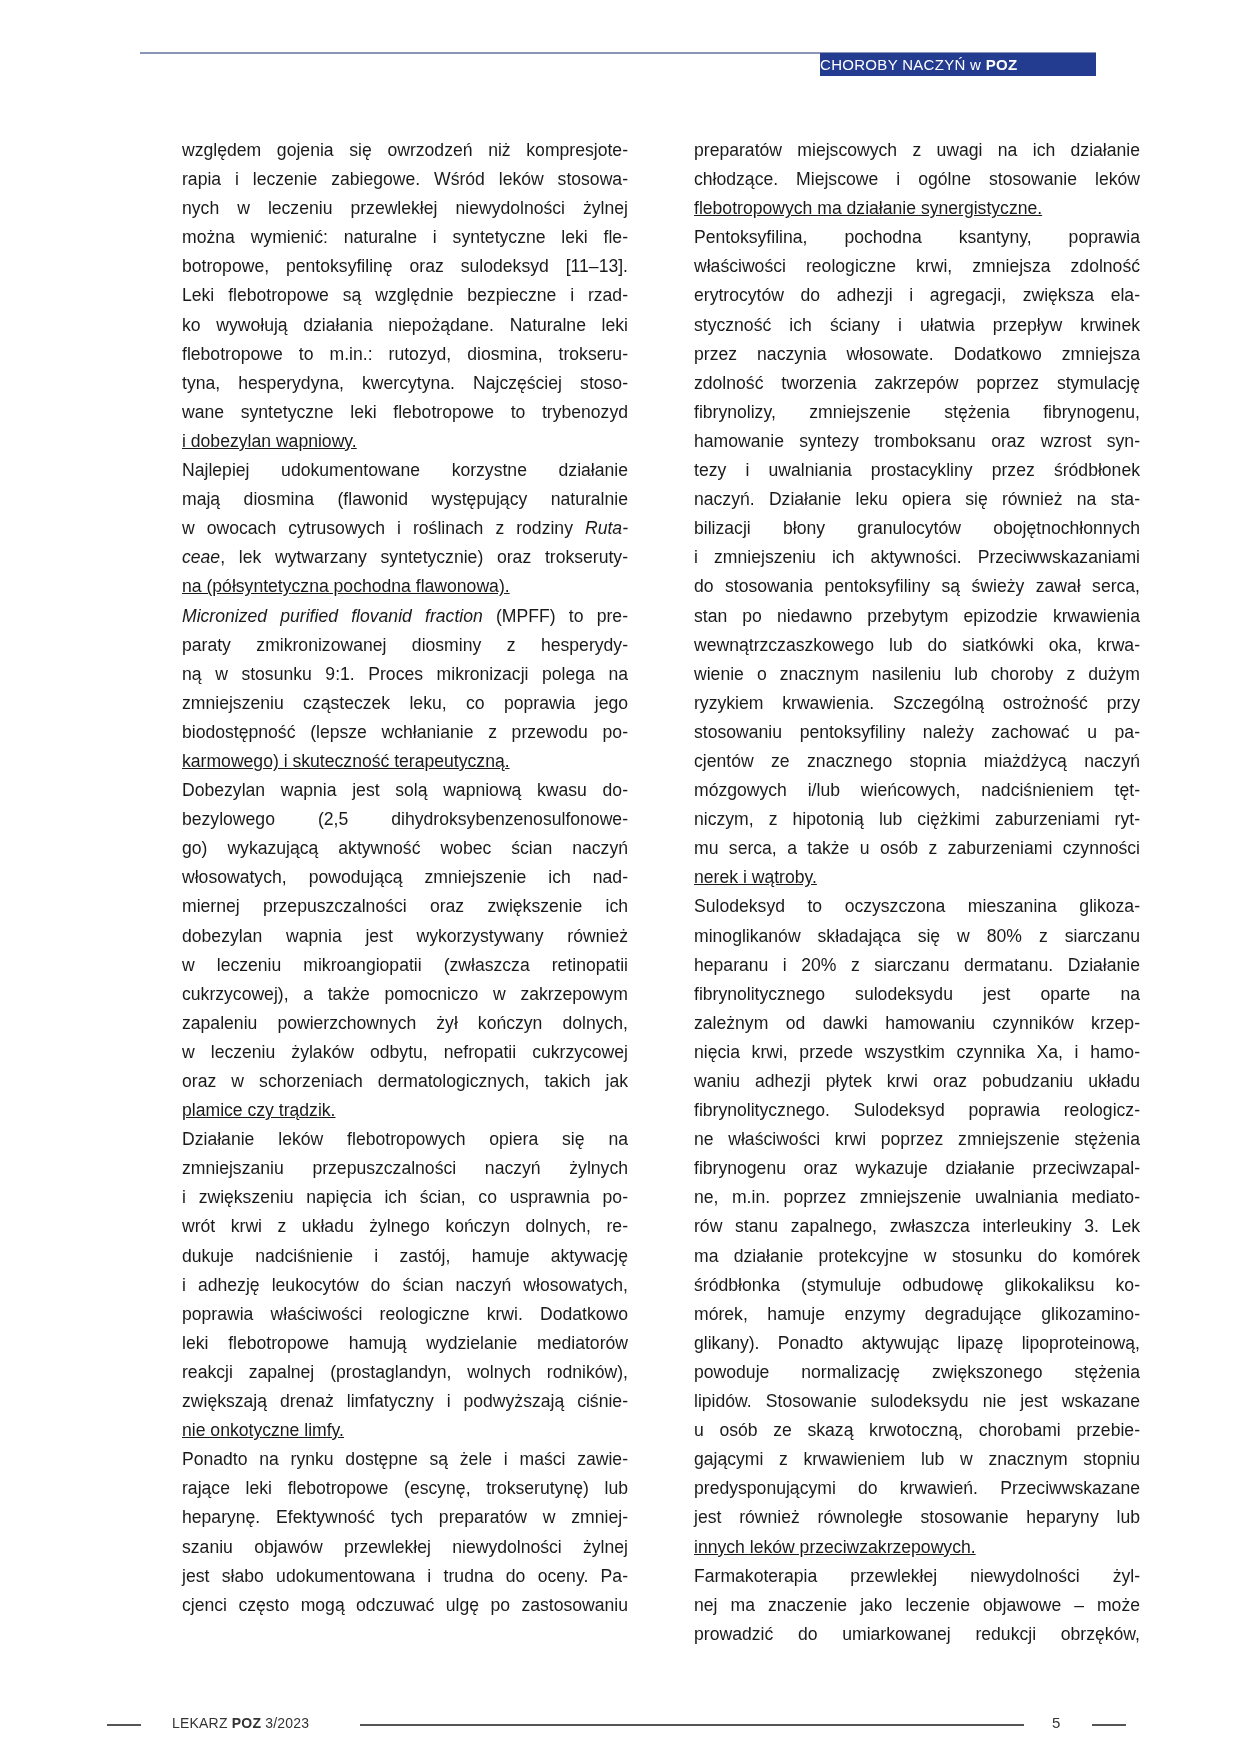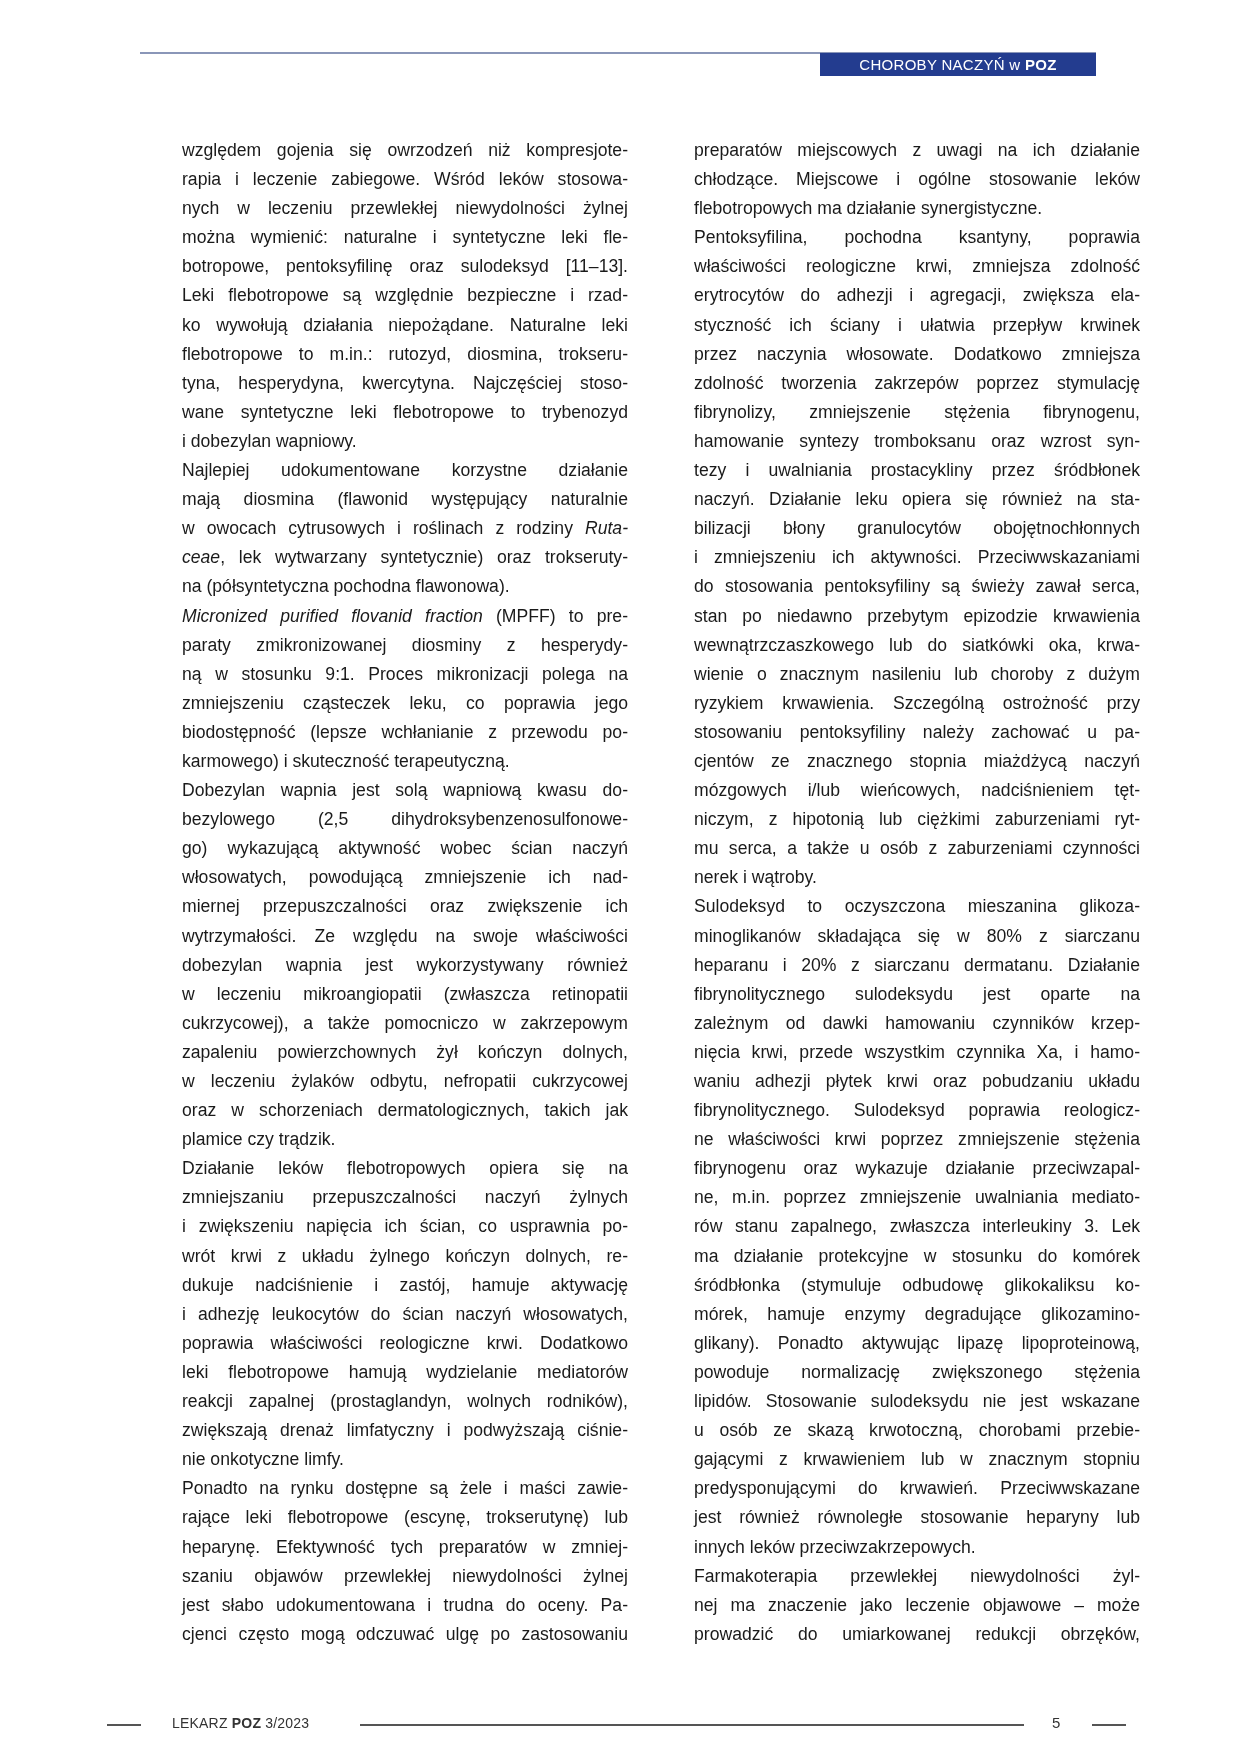--- a/index.html
+++ b/index.html
@@ -1,26 +1,26 @@
 <!DOCTYPE html>
 <html><head>
 <meta charset="utf-8">
 <style>
   html, body { margin: 0; padding: 0; background: #ffffff; }
   body { width: 1241px; height: 1754px; position: relative; overflow: hidden; font-family: "Liberation Sans", "DejaVu Sans", sans-serif; color: #1a1a1a; }
 
   .header-rule { position: absolute; left: 140px; top: 52px; width: 956px; height: 2px; background: #8a96b8; }
-  .header-badge { position: absolute; left: 820px; top: 53px; width: 276px; height: 23px; background: #233c8f; color: #ffffff; font-size: 15px; line-height: 23px; text-align: center; letter-spacing: 0.3px; }
+  .header-badge { position: absolute; left: 820px; top: 53px; width: 276px; height: 23px; background: #233c8f; color: #ffffff; font-size: 15px; line-height: 23px; text-align: left; letter-spacing: 0.3px; }
   .header-badge .b { font-weight: bold; }
 
   .col { position: absolute; top: 136px; width: 446px; font-size: 17.6px; line-height: 29.1px; text-align: justify; margin-left: 40px; }
   .col.left { left: 142px; }
   .col.right { left: 654px; }
   .col .line { display: block; text-align: justify; text-align-last: justify; white-space: nowrap; }
-  .col .line.last { text-align-last: left; }
+  .col .line.last { text-align-last: left; text-decoration: underline; }
   .col i { }
 
   .footer { position: absolute; left: 0; top: 1714px; width: 1115px; height: 20px; font-size: 14px; color: #333; }
   .footer .dash { position: absolute; top: 10px; height: 2px; background: #555; }
   .footer .d1 { left: 107px; width: 34px; }
   .footer .d2 { left: 360px; width: 664px; }
   .footer .d3 { left: 1092px; width: 34px; }
   .footer .journal { position: absolute; left: 172px; top: 1px; letter-spacing: 0.2px; }
   .footer .journal .b { font-weight: bold; }
   .footer .pagenum { position: absolute; left: 1052px; top: 0px; font-size: 15px; }
@@ -52,21 +52,20 @@
     <span class="line">paraty zmikronizowanej diosminy z hesperydy-</span>
     <span class="line">ną w stosunku 9:1. Proces mikronizacji polega na</span>
     <span class="line">zmniejszeniu cząsteczek leku, co poprawia jego</span>
     <span class="line">biodostępność (lepsze wchłanianie z przewodu po-</span>
     <span class="line last">karmowego) i skuteczność terapeutyczną.</span>
     <span class="line">Dobezylan wapnia jest solą wapniową kwasu do-</span>
     <span class="line">bezylowego (2,5 dihydroksybenzenosulfonowe-</span>
     <span class="line">go) wykazującą aktywność wobec ścian naczyń</span>
     <span class="line">włosowatych, powodującą zmniejszenie ich nad-</span>
     <span class="line">miernej przepuszczalności oraz zwiększenie ich</span>
-    <span class="line">wytrzymałości. Ze względu na swoje właściwości</span>
     <span class="line">dobezylan wapnia jest wykorzystywany również</span>
     <span class="line">w leczeniu mikroangiopatii (zwłaszcza retinopatii</span>
     <span class="line">cukrzycowej), a także pomocniczo w zakrzepowym</span>
     <span class="line">zapaleniu powierzchownych żył kończyn dolnych,</span>
     <span class="line">w leczeniu żylaków odbytu, nefropatii cukrzycowej</span>
     <span class="line">oraz w schorzeniach dermatologicznych, takich jak</span>
     <span class="line last">plamice czy trądzik.</span>
     <span class="line">Działanie leków flebotropowych opiera się na</span>
     <span class="line">zmniejszaniu przepuszczalności naczyń żylnych</span>
     <span class="line">i zwiększeniu napięcia ich ścian, co usprawnia po-</span>

